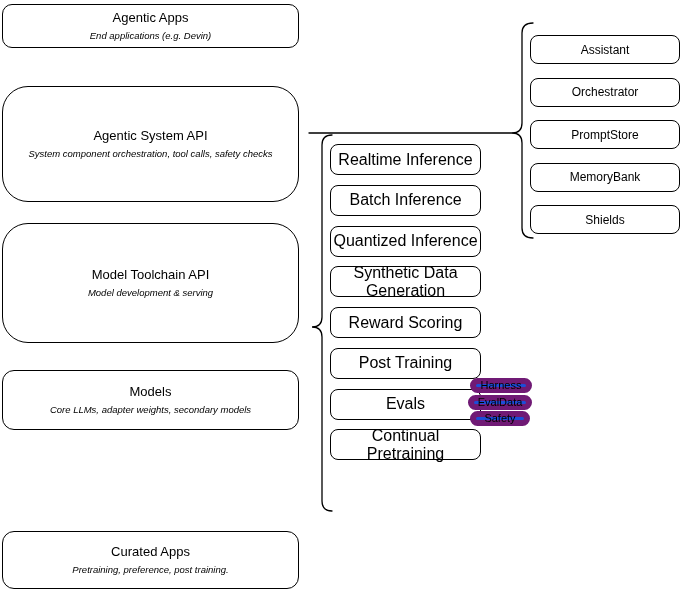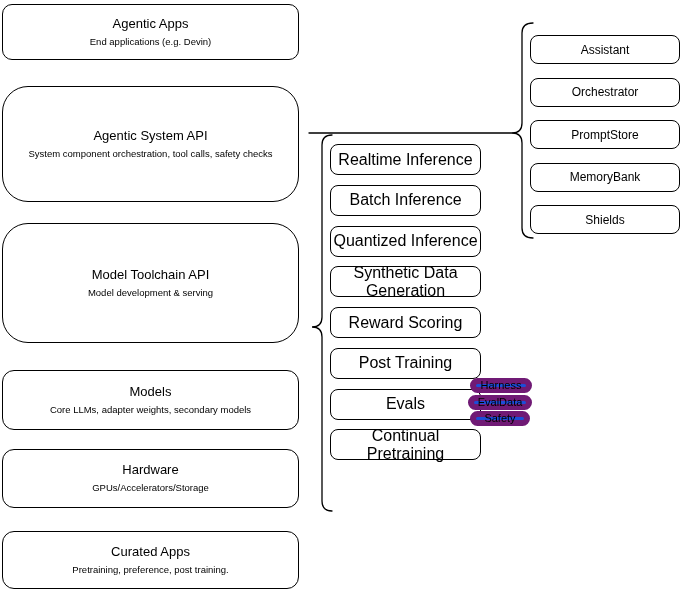--- a/index.html
+++ b/index.html
@@ -13,22 +13,22 @@
   }
   
   .lbox{
     position:absolute;left:2px;width:297px;
     box-sizing:border-box;
     border:1px solid #000;background:#fff;
     display:flex;flex-direction:column;align-items:center;justify-content:center;
     gap:6px;text-align:center;padding:0 8px;
   }
   .lbox .t{font-size:13px;line-height:1.1;}
-  .lbox .s{font-size:9.5px;line-height:1.1;}
-  #lb0{top:4px;height:56px;border-radius:10px;}
+  .lbox .s{font-size:9.5px;line-height:1.1;font-style:italic;}
+  #lb0{top:4px;height:44px;border-radius:10px;}
   #lb1{top:86px;height:116px;border-radius:26px;}
   #lb2{top:223px;height:120px;border-radius:26px;}
   #lb3{top:370px;height:60px;border-radius:12px;}
   #lb4{top:449px;height:59px;border-radius:12px;}
   #lb5{top:531px;height:58px;border-radius:12px;}
 
   
   .mcol{
     position:absolute;left:330px;top:144px;width:151px;
     display:flex;flex-direction:column;gap:9.75px;
@@ -92,24 +92,20 @@
     <div class="s">System component orchestration, tool calls, safety checks</div>
   </div>
   <div class="lbox" id="lb2">
     <div class="t">Model Toolchain API</div>
     <div class="s">Model development &amp; serving</div>
   </div>
   <div class="lbox" id="lb3">
     <div class="t">Models</div>
     <div class="s">Core LLMs, adapter weights, secondary models</div>
   </div>
-  <div class="lbox" id="lb4">
-    <div class="t">Hardware</div>
-    <div class="s">GPUs/Accelerators/Storage</div>
-  </div>
   <div class="lbox" id="lb5">
     <div class="t">Curated Apps</div>
     <div class="s">Pretraining, preference, post training.</div>
   </div>
 
   <div class="mcol">
     <div class="mbox">Realtime Inference</div>
     <div class="mbox">Batch Inference</div>
     <div class="mbox">Quantized Inference</div>
     <div class="mbox">Synthetic Data Generation</div>

